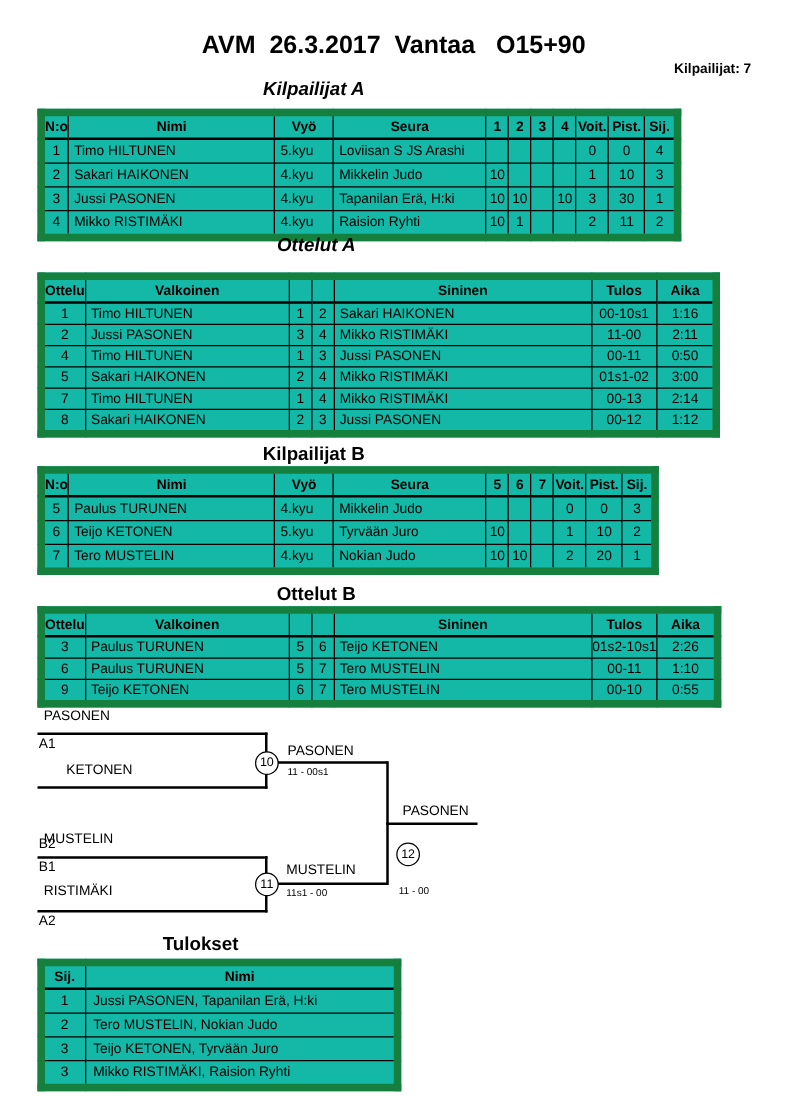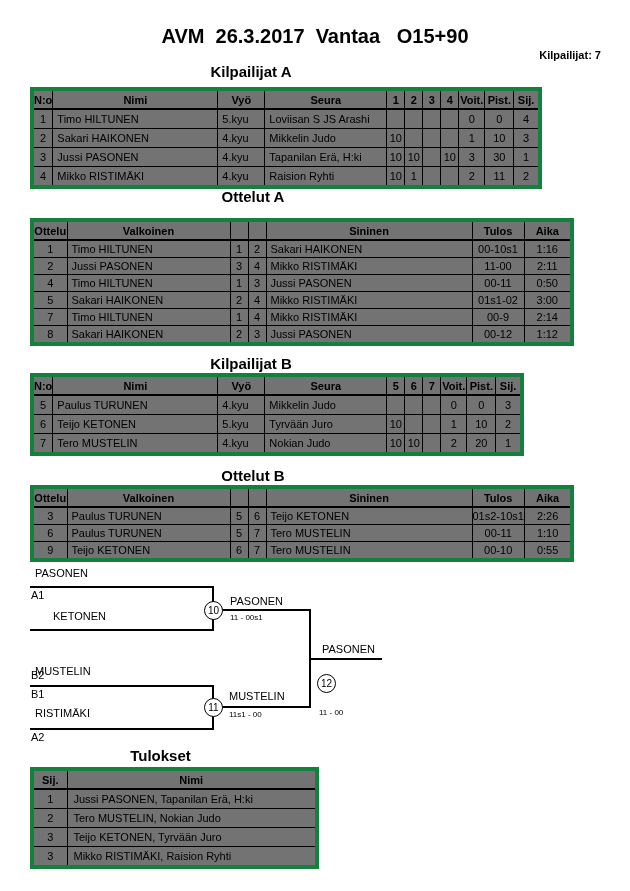--- a/index.html
+++ b/index.html
@@ -7,27 +7,27 @@
     width:630px; height:891px; position:relative; overflow:hidden;
     background:#ffffff; color:#000;
     font-family:"Liberation Sans", sans-serif;
   }
   .abs { position:absolute; }
 
   #title { top:25px; left:0; width:630px; text-align:center; font-size:20px; font-weight:bold; white-space:pre; }
   #competitors { top:49px; right:29px; font-size:11px; font-weight:bold; }
 
   .sec-heading { position:absolute; font-size:15px; font-weight:bold; text-align:center; }
-  #h-kilp-a { top:63px;  left:0;  width:502px; }
-  #h-ott-a  { top:188px; left:0;  width:506px; }
+  #h-kilp-a { top:63px;  left:0;  width:502px;font-style:italic; }
+  #h-ott-a  { top:188px; left:0;  width:506px;font-style:italic; }
   #h-kilp-b { top:355px; left:0;  width:502px; }
   #h-ott-b  { top:467px; left:0;  width:506px; }
   #h-tul    { top:747px; left:18px; width:285px; }
 
-  table.tbl { position:absolute; border-collapse:collapse; table-layout:fixed; background:#737373; border:4px solid #15803d; }
+  table.tbl { position:absolute; border-collapse:collapse; table-layout:fixed; background:#14b8a6; border:6px solid #15803d; }
   .tbl th, .tbl td { border:1px solid #000; padding:0; font-size:11px; white-space:nowrap; }
   .tbl th { font-weight:bold; text-align:center; height:17px; overflow:visible; border-bottom:2px solid #000; }
   .tbl td { text-align:center; overflow:hidden; }
   .kilp tbody td, .tul tbody td { height:18px; }
   .ott tbody td { height:16px; }
   .kilp tbody td:nth-child(2), .kilp tbody td:nth-child(3), .kilp tbody td:nth-child(4) { text-align:left; padding-left:4px; }
   .ott tbody td:nth-child(2), .ott tbody td:nth-child(5) { text-align:left; padding-left:4px; }
   .tul tbody td:nth-child(2) { text-align:left; padding-left:6px; }
 
   #tbl-kilp-a { left:30px; top:87px;  }
@@ -195,21 +195,21 @@
         <td>Mikko RISTIMÄKI</td>
         <td>01s1-02</td>
         <td>3:00</td>
       </tr>
       <tr>
         <td>7</td>
         <td>Timo HILTUNEN</td>
         <td>1</td>
         <td>4</td>
         <td>Mikko RISTIMÄKI</td>
-        <td>00-9</td>
+        <td>00-13</td>
         <td>2:14</td>
       </tr>
       <tr>
         <td>8</td>
         <td>Sakari HAIKONEN</td>
         <td>2</td>
         <td>3</td>
         <td>Jussi PASONEN</td>
         <td>00-12</td>
         <td>1:12</td>

